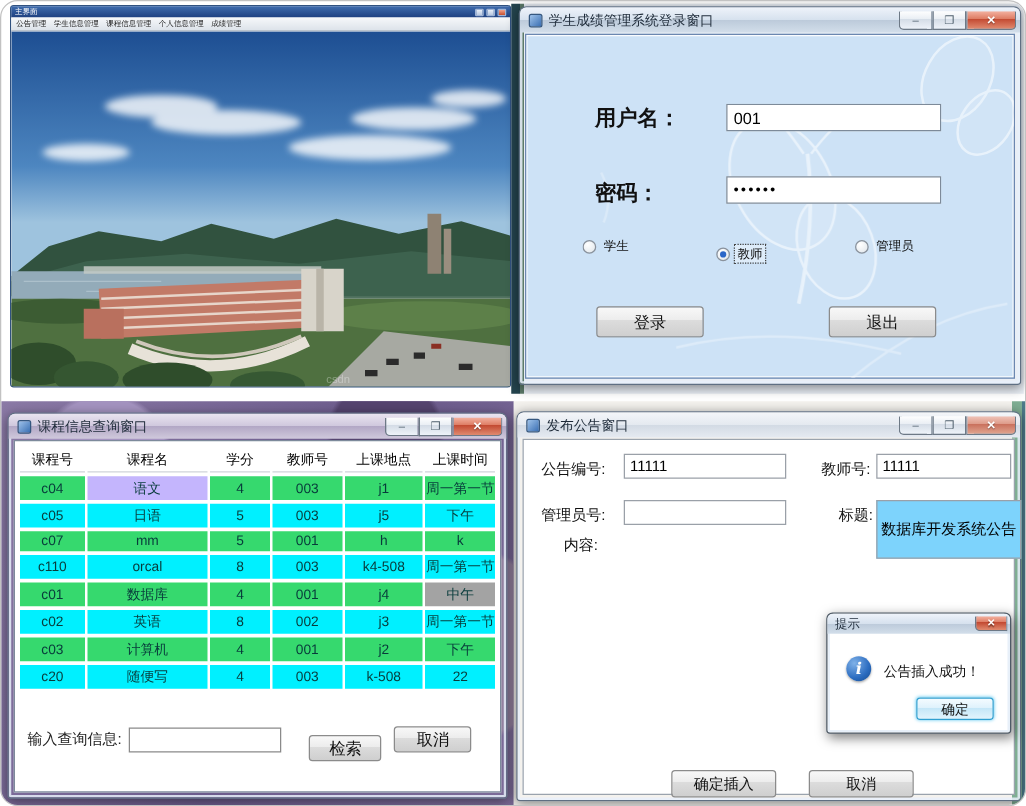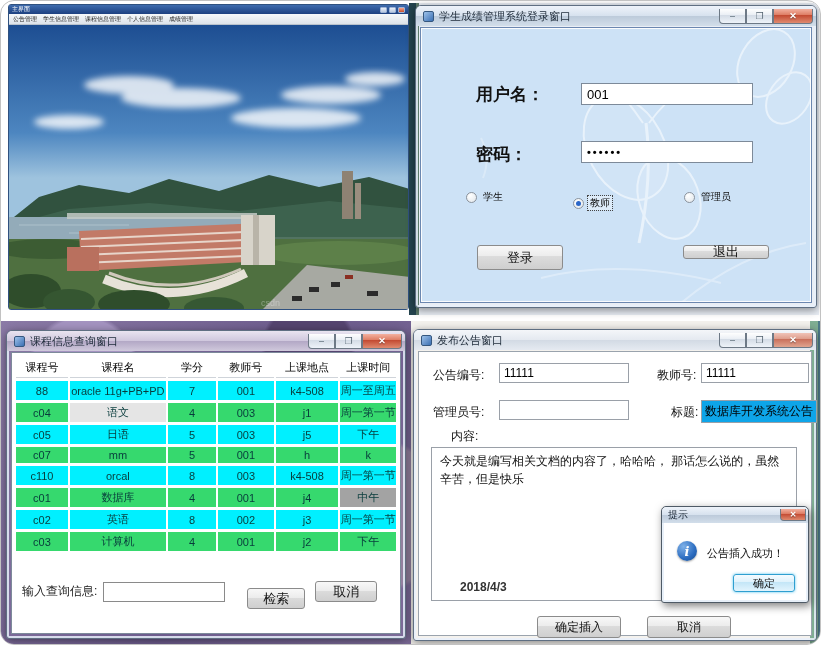--- a/index.html
+++ b/index.html
@@ -92,32 +92,32 @@
                align-items:center; font-size:12px; color:#222; }
   #query-input { width:122px; height:20px; border:1px solid #8a8a8a; margin-left:6px;
                  font-size:12px; padding:2px 4px; }
 
   
   #announce-win { left:412px; top:328px; width:404px; height:312px; }
   #announce-win .client { border:1px solid #9aa3ad; }
   .fld-label { position:absolute; font-size:12px; color:#111; white-space:nowrap; }
   .fld-input { position:absolute; height:20px; border:1px solid #9aa0a8; background:#fff;
                font-size:12px; padding:2px 4px; font-family:"Liberation Sans",sans-serif; }
-  #ann-title-box { position:absolute; border:1px solid #9aa0a8; background:#0ea5e9;
-                   font-size:12px; padding:2px 3px; white-space:nowrap;font-family:Liberation Mono, monospace; }
+  #ann-title-box { position:absolute; border:1px solid #9aa0a8; background:#7dd3fc;
+                   font-size:12px; padding:14px 3px; white-space:nowrap;font-family:Liberation Mono, monospace; }
   #content-box { position:absolute; left:12px; right:14px; top:95px; height:154px;
                  border:1px solid #9aa0a8; background:#fff; font-size:12px; color:#111;
                  padding:4px 8px; line-height:1.5; }
   #content-date { position:absolute; left:28px; bottom:4px; font-size:12px; font-weight:bold; color:#333; }
 
   
   #msgbox { position:absolute; left:242px; top:138px; width:148px; height:97px;
             border:1px solid #4e5a66; border-radius:5px 5px 3px 3px;
             box-shadow:2px 3px 9px rgba(0,0,0,.5), inset 0 0 0 2px rgba(230,238,248,.9);
-            background:#fff; z-index:5;margin-top:16px; }
+            background:#fff; z-index:5; }
   #msgbox .titlebar { height:16px; font-size:10px; padding:0 2px 0 6px; }
   #msgbox .cap-close { width:26px; height:12px; font-size:8px; }
   #msg-body { position:absolute; left:3px; right:3px; top:17px; bottom:3px; background:#fff; }
   #info-icon { position:absolute; left:12px; top:17px; width:20px; height:20px; border-radius:50%;
                background:radial-gradient(circle at 32% 28%,#7fb1e8,#2b6cc0 60%,#174a8c);
                color:#fff; font-family:"DejaVu Serif",serif; font-style:italic; font-weight:bold;
                font-size:13px; display:flex; align-items:center; justify-content:center;
                box-shadow:0 1px 2px rgba(0,0,0,.35); }
   #msg-text { position:absolute; left:42px; top:22px; font-size:11px; color:#111; }
   #msg-ok { position:absolute; right:10px; bottom:7px; width:62px; height:18px; font-size:11px;
@@ -249,21 +249,21 @@
       </div>
       <div class="radio-row" style="left:152px; top:168px;">
         <span class="radio-circle checked"></span>
         <span class="radio-label focused">教师</span>
       </div>
       <div class="radio-row" style="left:263px; top:162px;">
         <span class="radio-circle"></span>
         <span class="radio-label">管理员</span>
       </div>
       <div class="win7-btn" style="left:56px; top:217px; width:86px; height:25px;">登录</div>
-      <div class="win7-btn" style="left:262px; top:217px; width:86px; height:14px;font-family:Liberation Mono, monospace;">退出</div>
+      <div class="win7-btn" style="left:242px; top:217px; width:86px; height:25px;font-family:Liberation Mono, monospace;">退出</div>
     </div>
   </div>
 
   <div class="win" id="course-win">
     <div class="titlebar tb-purple">
       <span class="win-icon"></span>
       <span>课程信息查询窗口</span>
       <span class="caps">
         <span class="cap">–</span>
         <span class="cap">❐</span>
@@ -285,30 +285,22 @@
               <th>课程号</th>
               <th>课程名</th>
               <th>学分</th>
               <th>教师号</th>
               <th>上课地点</th>
               <th>上课时间</th>
             </tr>
           </thead>
         <tbody id="course-body">
             <tr>
-              <td style="background: rgb(0, 240, 255);">88</td>
-              <td style="background: rgb(0, 240, 255);">oracle 11g+PB+PD</td>
-              <td style="background: rgb(0, 240, 255);">7</td>
-              <td style="background: rgb(0, 240, 255);">001</td>
-              <td style="background: rgb(0, 240, 255);">k4-508</td>
-              <td style="background: rgb(0, 240, 255);">周一至周五</td>
-            </tr>
-            <tr>
               <td style="background: rgb(54, 217, 110);">c04</td>
-              <td style="background: #e5e5e5;">语文</td>
+              <td style="background: #c4b5fd;">语文</td>
               <td style="background: rgb(54, 217, 110);">4</td>
               <td style="background: rgb(54, 217, 110);">003</td>
               <td style="background: rgb(54, 217, 110);">j1</td>
               <td style="background: rgb(54, 217, 110);">周一第一节</td>
             </tr>
             <tr>
               <td style="background: rgb(0, 240, 255);">c05</td>
               <td style="background: rgb(0, 240, 255);">日语</td>
               <td style="background: rgb(0, 240, 255);">5</td>
               <td style="background: rgb(0, 240, 255);">003</td>
@@ -347,20 +339,28 @@
               <td style="background: rgb(0, 240, 255);">j3</td>
               <td style="background: rgb(0, 240, 255);">周一第一节</td>
             </tr>
             <tr>
               <td style="background: rgb(54, 217, 110);">c03</td>
               <td style="background: rgb(54, 217, 110);">计算机</td>
               <td style="background: rgb(54, 217, 110);">4</td>
               <td style="background: rgb(54, 217, 110);">001</td>
               <td style="background: rgb(54, 217, 110);">j2</td>
               <td style="background: rgb(54, 217, 110);">下午</td>
+            </tr>
+            <tr>
+              <td style="background: rgb(0, 240, 255);">c20</td>
+              <td style="background: rgb(0, 240, 255);">随便写</td>
+              <td style="background: rgb(0, 240, 255);">4</td>
+              <td style="background: rgb(0, 240, 255);">003</td>
+              <td style="background: rgb(0, 240, 255);">k-508</td>
+              <td style="background: rgb(0, 240, 255);">22</td>
             </tr>
           </tbody>
       </table>
       <div class="query-row">
         <span>输入查询信息:</span>
         <input id="query-input" value="" style="">
         <div class="win7-btn" style="position:static; width:58px; height:21px; margin-left:22px;margin-top:14px;">检索</div>
         <div class="win7-btn" style="position:static; width:62px; height:21px; margin-left:10px;">取消</div>
       </div>
     </div>
@@ -379,24 +379,20 @@
     <div class="client">
       <span class="fld-label" style="left:14px; top:15px;">公告编号:</span>
       <input class="fld-input" style="left: 80px; top: 11px; width: 130px;" value="11111">
       <span class="fld-label" style="left:238px; top:15px;">教师号:</span>
       <input class="fld-input" style="left: 282px; top: 11px; width: 108px;" value="11111">
       <span class="fld-label" style="left:14px; top:52px;">管理员号:</span>
       <input class="fld-input" style="left: 80px; top: 48px; width: 130px;" value="">
       <span class="fld-label" style="left:252px; top:52px;">标题:</span>
       <div id="ann-title-box" style="left:282px; top:48px;">数据库开发系统公告</div>
       <span class="fld-label" style="left:32px; top:76px;">内容:</span>
-      <div id="content-box">
-        <span>今天就是编写相关文档的内容了，哈哈哈， 那话怎么说的，虽然辛苦，但是快乐</span>
-        <span id="content-date">2018/4/3</span>
-      </div>
       <div class="win7-btn" style="left:118px; top:264px; width:84px; height:22px; font-size:12px;">确定插入</div>
       <div class="win7-btn" style="left:228px; top:264px; width:84px; height:22px; font-size:12px;">取消</div>
 
       <div id="msgbox">
         <div class="titlebar tb-aero">
           <span>提示</span>
           <span class="caps">
             <span class="cap cap-close">✕</span>
           </span>
         </div>

